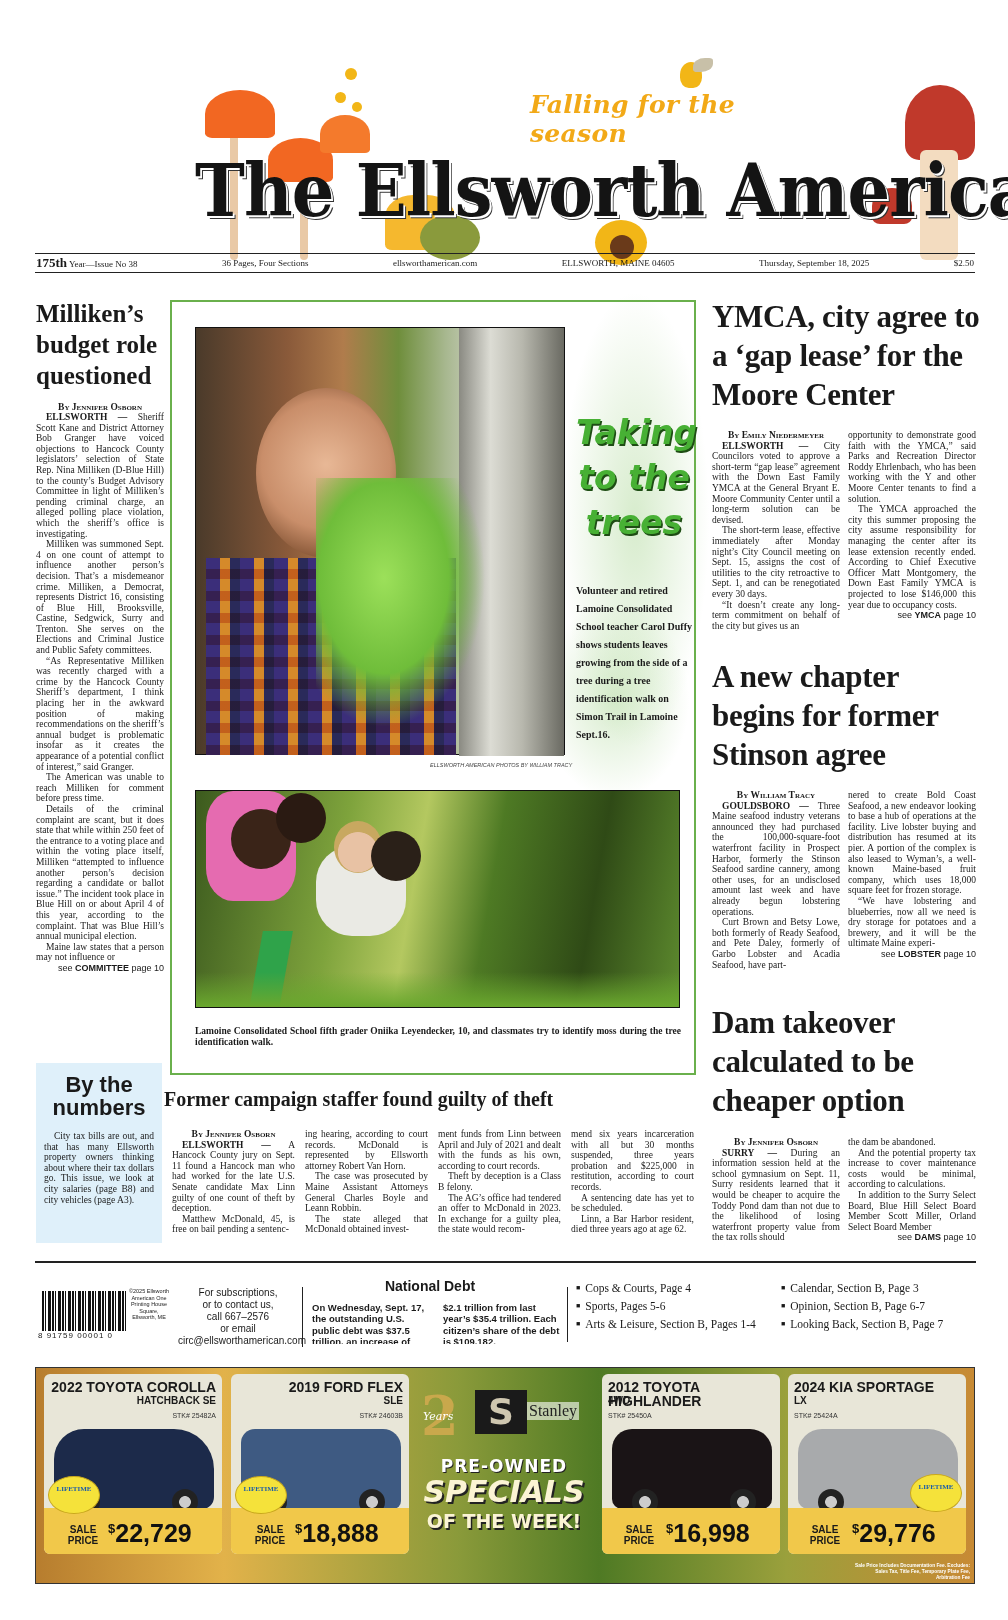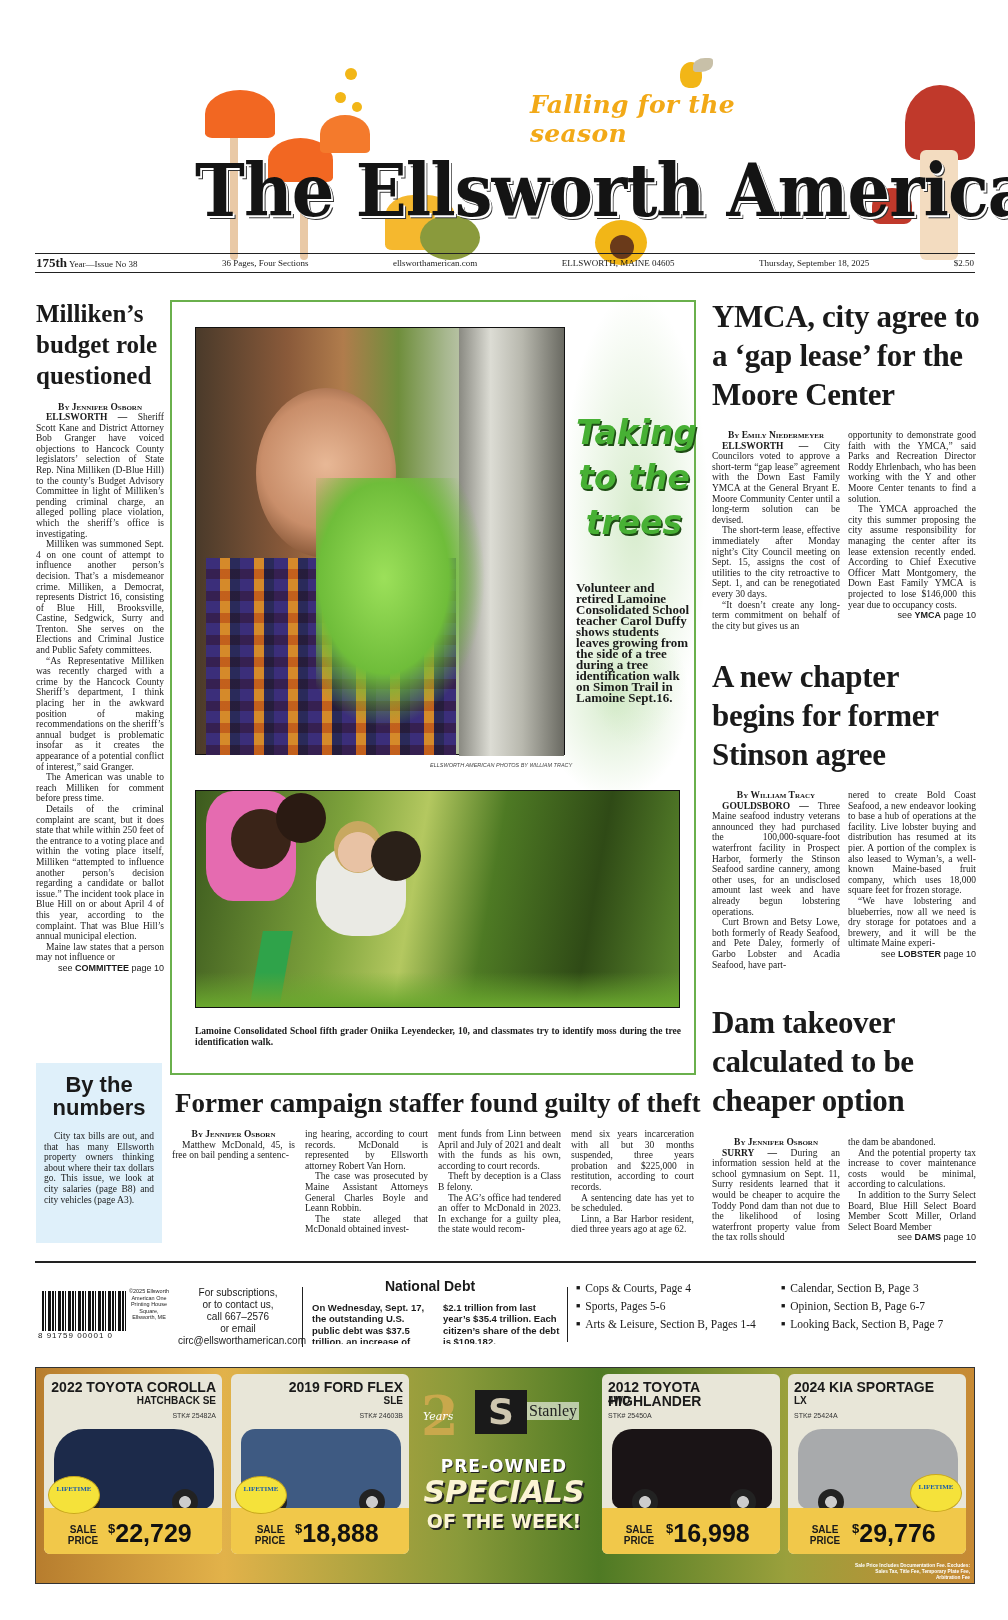--- a/index.html
+++ b/index.html
@@ -30,36 +30,36 @@
   
   .photobox { left: 170px; top: 300px; width: 526px; height: 775px; border: 2.5px solid #6ab04c; }
   .fern { position: absolute; background: radial-gradient(ellipse at center, rgba(140,200,110,0.35), rgba(255,255,255,0) 70%); }
   .photo1 { left: 195px; top: 327px; width: 370px; height: 428px; background: linear-gradient(90deg, #4a3a2a 0%, #8a5a3a 25%, #b07c4c 40%, #6f8e3c 55%, #a8b890 68%, #d6d6cc 80%, #9a9a8e 100%); border: 1px solid #111; }
   .p1face { position: absolute; left: 60px; top: 60px; width: 140px; height: 170px; border-radius: 50%; background: radial-gradient(circle at 50% 45%, #e8b896 0%, #c98e6a 55%, #8b5a3a 80%, transparent 82%); }
   .p1shirt { position: absolute; left: 10px; top: 230px; width: 250px; height: 197px; background: repeating-linear-gradient(90deg, #3b2e7a 0 14px, #d58a2a 14px 24px, #2a2a5a 24px 34px), repeating-linear-gradient(0deg, rgba(200,60,40,0.4) 0 10px, transparent 10px 22px); background-blend-mode: multiply; }
   .p1leaves { position: absolute; left: 120px; top: 150px; width: 170px; height: 250px; background: radial-gradient(ellipse at 40% 40%, #9ce05a 0%, #6fbd3a 45%, rgba(80,150,40,0) 70%); }
   .p1tree { position: absolute; right: 0; top: 0; width: 105px; height: 428px; background: linear-gradient(90deg, #8a8a82, #dcdcd4 30%, #b8b8ae 60%, #6a6a62); }
   .credit { left: 430px; top: 762px; font-family: "Liberation Sans", sans-serif; font-style: italic; font-size: 5.5px; color: #444; }
   .cutline-head { left: 576px; top: 410px; width: 116px; font-family: "DejaVu Sans", sans-serif; font-weight: bold; font-style: italic; color: #47b034; font-size: 33px; line-height: 45px; text-align: center; text-shadow: 1.5px 1.5px 0 #1e4d14; }
-  .cutline { left: 576px; top: 582px; width: 118px; font-size: 13px; line-height: 11px; font-weight: bold; }
+  .cutline { left: 576px; top: 582px; width: 118px; font-size: 10px; line-height: 18px; font-weight: bold; }
   .photo2 { left: 195px; top: 790px; width: 485px; height: 218px; background: linear-gradient(100deg, #3c5a1e 0%, #7ea33c 30%, #b4c860 45%, #4e7a24 60%, #2f4a16 80%, #5d8a2e 100%); border: 1px solid #111; overflow: hidden; }
   .p2kid { position: absolute; border-radius: 50%; }
   .caption2 { left: 195px; top: 1026px; width: 486px; font-size: 9.5px; font-weight: bold; line-height: 11px; text-align: justify; }
 
   
   .rhead { left: 712px; width: 270px; font-size: 31px; font-weight: bold; line-height: 39px; letter-spacing: -0.3px; }
   .twocol { display: grid; grid-template-columns: 1fr 1fr; column-gap: 8px; }
   .twocol > div { overflow: hidden; }
 
   
   .btn-box { left: 36px; top: 1063px; width: 126px; height: 180px; background: #dff0fa; padding: 10px 8px; }
   .btn-box h2 { font-family: "Liberation Sans", sans-serif; font-size: 22px; line-height: 23px; text-align: center; font-weight: bold; margin-bottom: 12px; }
 
   
-  .fhead { left: 175px; top: 1088px; width: 530px; font-size: 27px; font-weight: bold; white-space: nowrap; }
+  .fhead { left: 164px; top: 1088px; width: 530px; font-size: 20px; font-weight: bold; white-space: nowrap; }
   .fbody { left: 172px; top: 1129px; width: 522px; display: grid; grid-template-columns: repeat(4, 1fr); column-gap: 10px; }
 
   
   .rule { left: 35px; top: 1261px; width: 941px; height: 1.5px; background: #222; }
   .barcode { left: 42px; top: 1291px; width: 86px; height: 40px; background: repeating-linear-gradient(90deg, #111 0 2px, #fff 2px 3px, #111 3px 4px, #fff 4px 6px, #111 6px 9px, #fff 9px 10px); }
   .barnum { left: 38px; top: 1331px; font-family: "Liberation Sans", sans-serif; font-size: 8px; letter-spacing: 1px; }
   .copy { left: 128px; top: 1288px; width: 42px; font-family: "Liberation Sans", sans-serif; font-size: 5.5px; line-height: 6.6px; text-align: center; }
   .subs { left: 178px; top: 1287px; width: 120px; font-family: "Liberation Sans", sans-serif; font-size: 10px; line-height: 12px; text-align: center; }
   .vr { width: 1px; background: #222; }
   .debt-title { left: 305px; top: 1278px; width: 250px; text-align: center; font-family: "Liberation Sans", sans-serif; font-weight: bold; font-size: 14px; }
@@ -219,20 +219,21 @@
   <h2>By the numbers</h2>
   <div class="body">
       <p>City tax bills are out, and that has many Ellsworth property owners thinking about where their tax dollars go. This issue, we look at city salaries (page B8) and city vehicles (page A3).</p>
     </div>
 </div>
 
 <h1 class="abs fhead">Former campaign staffer found guilty of theft</h1>
 <div class="abs fbody">
   <div class="body">
     <div class="byline">By Jennifer Osborn</div>
+    <p><span class="dateline">ELLSWORTH —</span> <span>A Hancock County jury on Sept. 11 found a Hancock man who had worked for the late U.S. Senate candidate Max Linn guilty of one count of theft by deception.</span></p>
     <p>Matthew McDonald, 45, is free on bail pending a sentenc-</p>
   </div>
   <div class="body">
     <p style="text-indent:0">ing hearing, according to court records. McDonald is represented by Ellsworth attorney Robert Van Horn.</p>
     <p>The case was prosecuted by Maine Assistant Attorneys General Charles Boyle and Leann Robbin.</p>
     <p>The state alleged that McDonald obtained invest-</p>
   </div>
   <div class="body">
     <p style="text-indent:0">ment funds from Linn between April and July of 2021 and dealt with the funds as his own, according to court records.</p>
     <p>Theft by deception is a Class B felony.</p>

